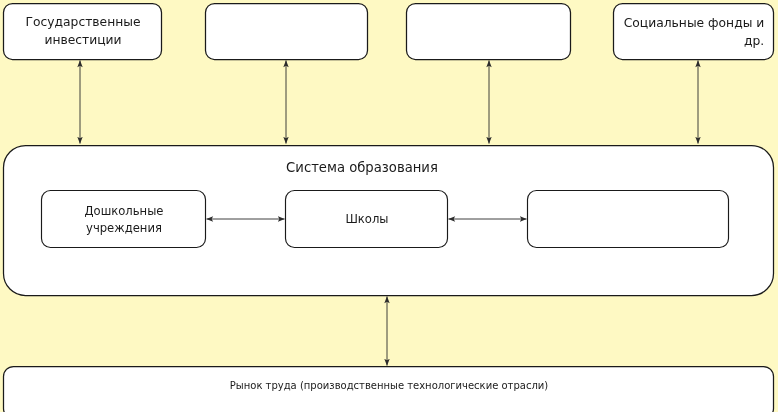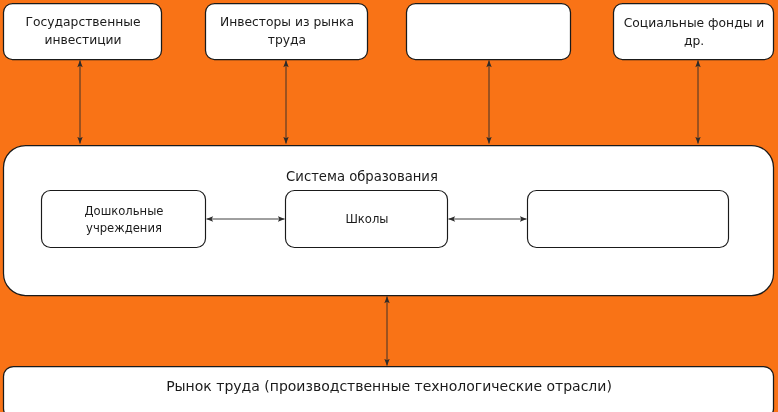--- a/index.html
+++ b/index.html
@@ -10,21 +10,21 @@
   body {
     width: 778px;
     height: 412px;
     font-family: "DejaVu Sans", "Liberation Sans", sans-serif;
     overflow: hidden;
   }
   #diagram-root {
     position: relative;
     width: 778px;
     height: 412px;
-    background: #f97316;
+    background: #fef9c3;
   }
   svg.layer {
     position: absolute;
     top: 0;
     left: 0;
     width: 778px;
     height: 412px;
   }
   .node-label {
     position: absolute;
@@ -33,21 +33,21 @@
     justify-content: center;
     text-align: center;
     color: #1a1a1a;
     line-height: 1.45;
     pointer-events: none;
     white-space: pre-line;
   }
   .t-top     { font-size: 12.3px; }
   .t-section { font-size: 13.2px; }
   .t-inner   { font-size: 11.6px; }
-  .t-bottom  { font-size: 14px; }
+  .t-bottom  { font-size: 10px; }
 </style>
 </head>
 <body>
 
 <div id="diagram-root">
 
   <svg class="layer" viewBox="0 0 778 412">
     <defs>
       <marker id="arrow-end" markerWidth="9" markerHeight="9" refX="7.4" refY="3.4" orient="auto" markerUnits="strokeWidth">
         <path d="M0,0.4 L7.6,3.4 L0,6.4 L1.7,3.4 z" fill="#2b2b2b"></path>
@@ -77,28 +77,26 @@
     <line x1="448.5" y1="219" x2="526.5" y2="219" stroke="#2b2b2b" stroke-width="0.9" marker-start="url(#arrow-start)" marker-end="url(#arrow-end)"></line>
 
     <line x1="387" y1="296.5" x2="387" y2="365.5" stroke="#2b2b2b" stroke-width="0.9" marker-start="url(#arrow-start)" marker-end="url(#arrow-end)"></line>
 
     <rect x="3.5" y="366.5" width="770" height="52" rx="10" ry="10" fill="#ffffff" stroke="#1a1a1a" stroke-width="1.25"></rect>
   </svg>
 
   <div class="node-label t-top" style="left:4px; top:4px; width:158px; height:56px;">Государственные
 инвестиции</div>
 
-  <div class="node-label t-top" style="left:206px; top:4px; width:162px; height:56px;">Инвесторы из рынка
-труда</div>
 
 
-  <div class="node-label t-top" style="left:614px; top:4px; width:160px; height:58px;">Социальные фонды и
+  <div class="node-label t-top" style="left:614px; top:4px; width:160px; height:58px;text-align:right;">Социальные фонды и
 др.</div>
 
-  <div class="node-label t-section" style="left:242px; top:156px; width:240px; height:24px;margin-top:9px;">Система образования</div>
+  <div class="node-label t-section" style="left:242px; top:156px; width:240px; height:24px;">Система образования</div>
 
   <div class="node-label t-inner" style="left:286px; top:191px; width:162px; height:57px;">Школы</div>
 
   <div class="node-label t-inner" style="left:42px; top:191px; width:164px; height:57px;">Дошкольные
 учреждения</div>
 
 
   <div class="node-label t-bottom" style="left:4px; top:367px; width:770px; height:38px;">Рынок труда (производственные технологические отрасли)</div>
 
 </div>

